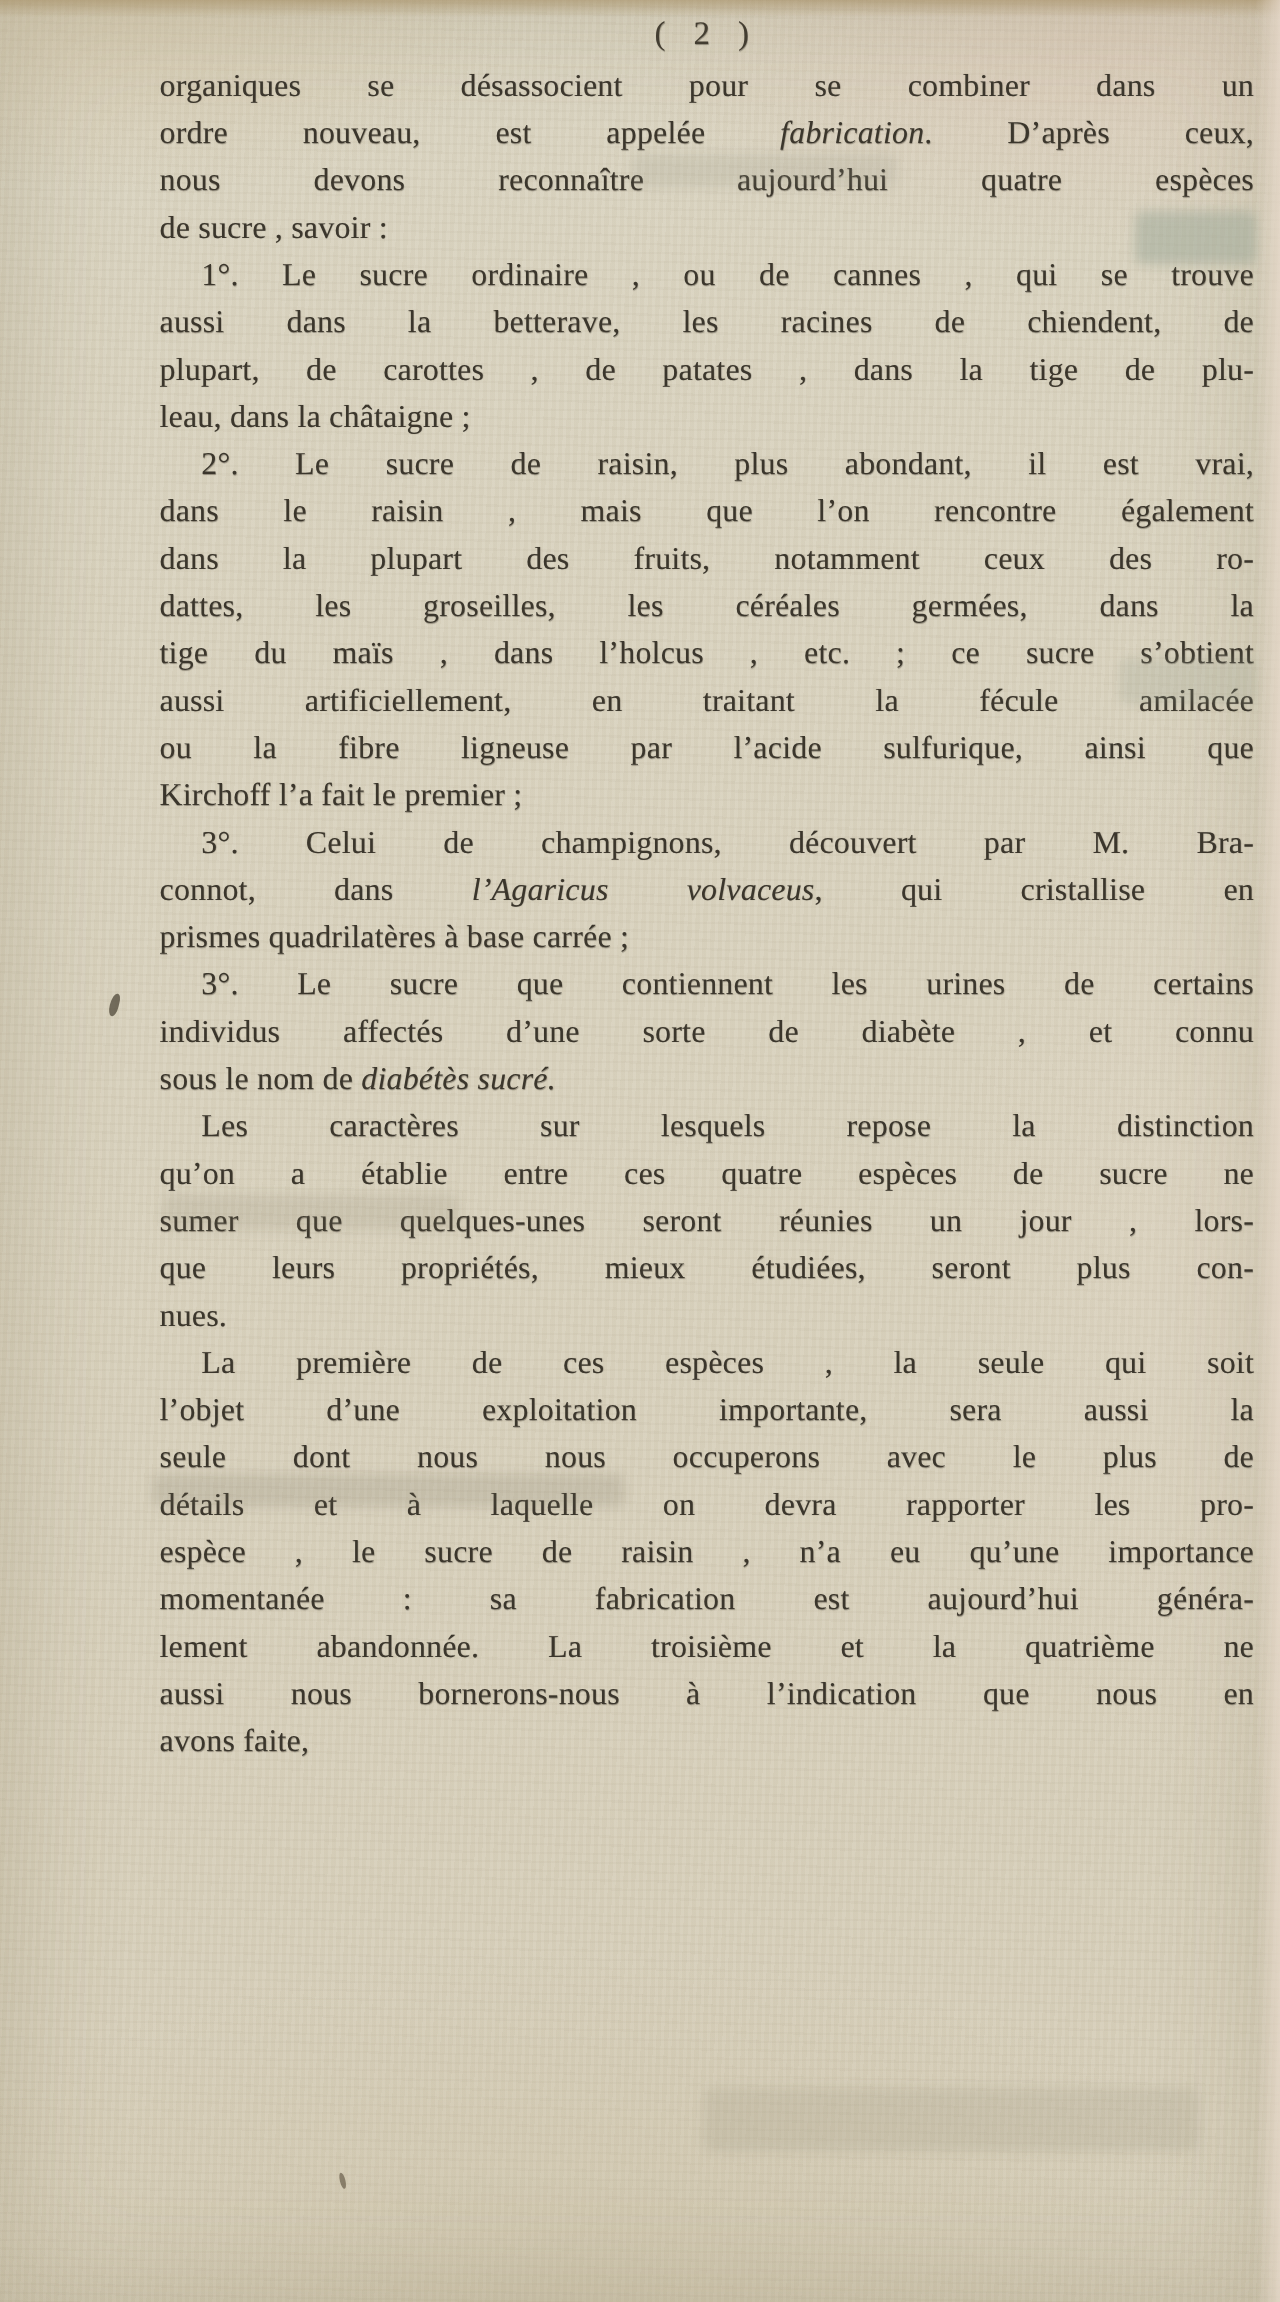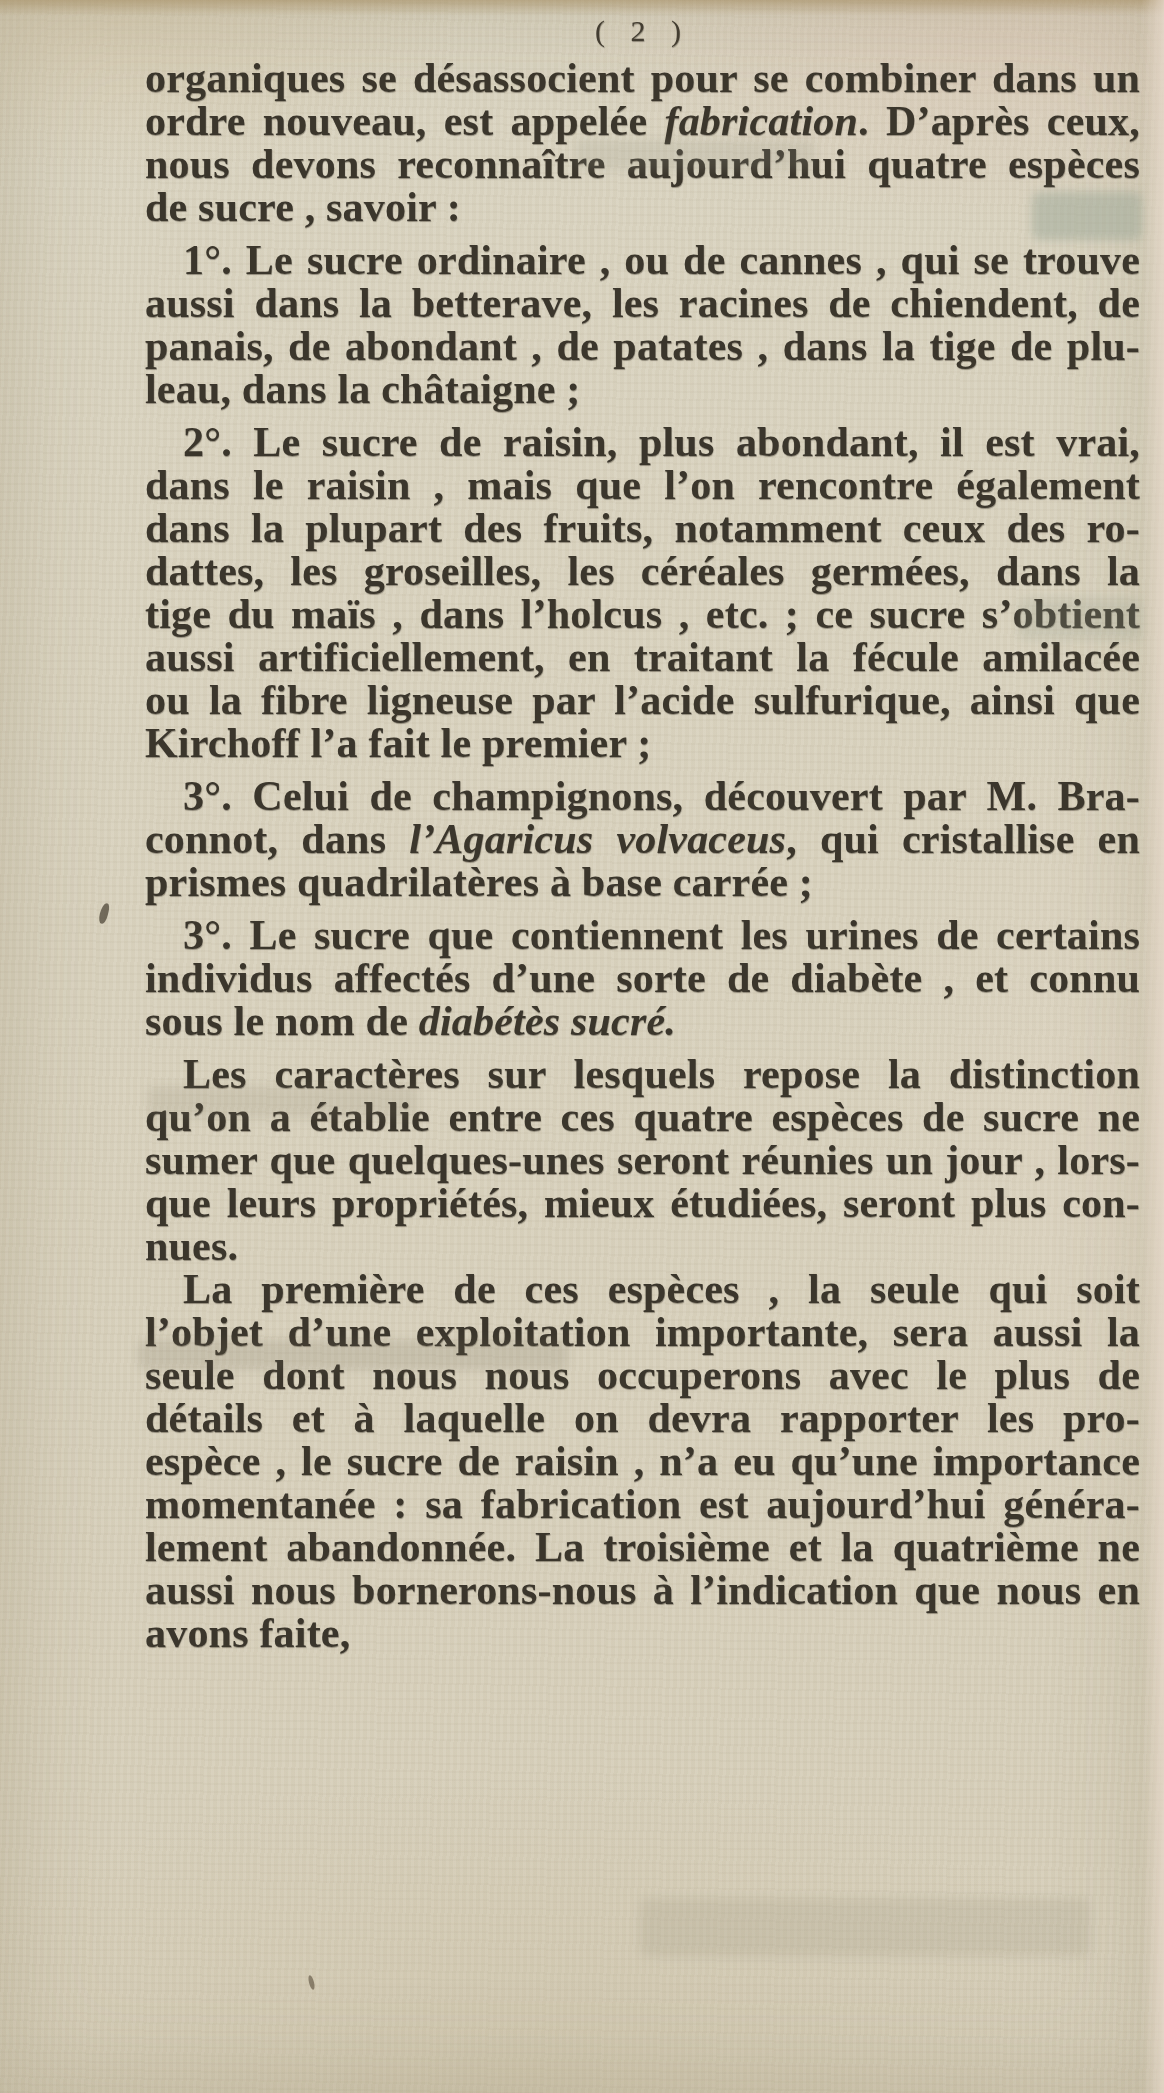--- a/index.html
+++ b/index.html
@@ -55,28 +55,27 @@
     font-size: 30px;
     letter-spacing: 9px;
     color: #433d31;
     text-shadow: 0.4px 0.6px 0.8px rgba(62,56,44,0.45);
   }
   .page-body {
     position: absolute;
     left: 145px;
     top: 57px;
     width: 995px;
-    font-size: 42px;
+    font-size: 29px;
     color: #3b362c;
     text-shadow: 0.4px 0.6px 0.8px rgba(62,56,44,0.45);
     letter-spacing: 0.2px;
-    font-weight: bold;
   }
   .paragraph { margin: 0; }
-  .paragraph.gap { margin-top: 10px; }
+  .paragraph.gap { }
   .line {
     height: 43px;
     line-height: 43px;
     text-align: justify;
     text-align-last: justify;
     white-space: normal;
   }
   .line.last-line { text-align-last: left; }
   .paragraph.indented .line.first-line { text-indent: 38px; }
   .line i { font-style: italic; }
@@ -125,21 +124,21 @@
   <div class="page-body">
       <div class="paragraph">
         <div class="line first-line"><span>organiques se désassocient pour se combiner dans un</span></div>
         <div class="line"><span>ordre nouveau, est appelée </span><i>fabrication</i><span>. D’après ceux,</span></div>
         <div class="line"><span>nous devons reconnaître aujourd’hui quatre espèces</span></div>
         <div class="line last-line"><span>de sucre , savoir :</span></div>
       </div>
       <div class="paragraph indented gap">
         <div class="line first-line"><span>1°. Le sucre ordinaire , ou de cannes , qui se trouve</span></div>
         <div class="line"><span>aussi dans la betterave, les racines de chiendent, de</span></div>
-        <div class="line"><span>panais, de abondant , de patates , dans la tige de plu-</span></div>
+        <div class="line"><span>plupart, de carottes , de patates , dans la tige de plu-</span></div>
         <div class="line last-line"><span>leau, dans la châtaigne ;</span></div>
       </div>
       <div class="paragraph indented gap">
         <div class="line first-line"><span>2°. Le sucre de raisin, plus abondant, il est vrai,</span></div>
         <div class="line"><span>dans le raisin , mais que l’on rencontre également</span></div>
         <div class="line"><span>dans la plupart des fruits, notamment ceux des ro-</span></div>
         <div class="line"><span>dattes, les groseilles, les céréales germées, dans la</span></div>
         <div class="line"><span>tige du maïs , dans l’holcus , etc. ; ce sucre s’obtient</span></div>
         <div class="line"><span>aussi artificiellement, en traitant la fécule amilacée</span></div>
         <div class="line"><span>ou la fibre ligneuse par l’acide sulfurique, ainsi que</span></div>

